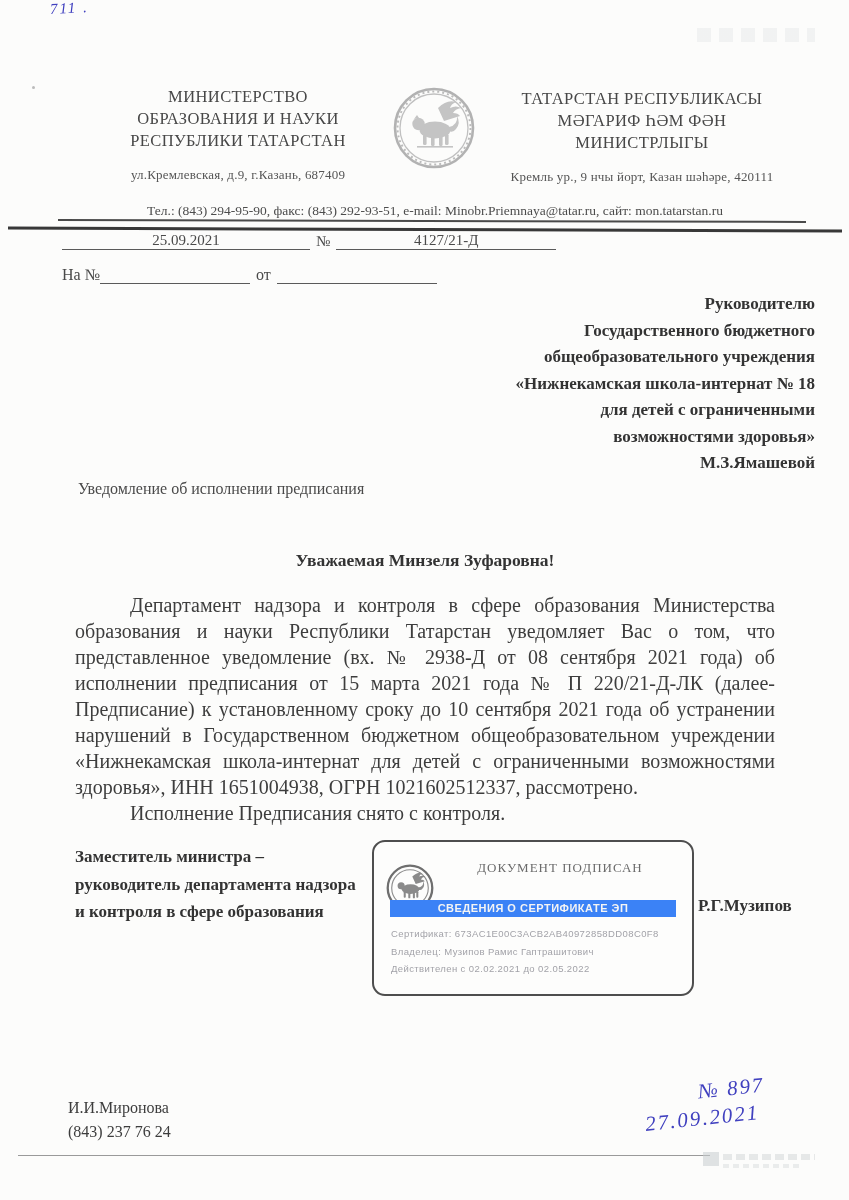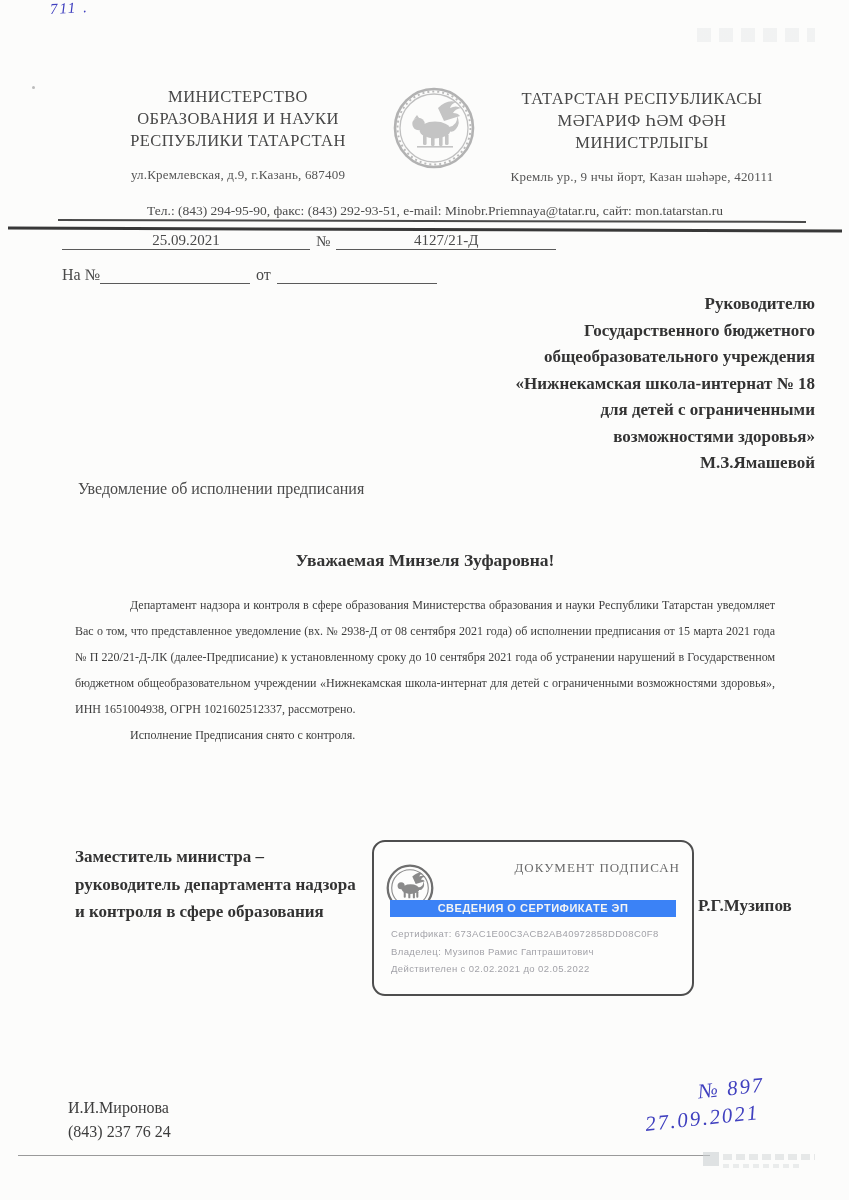--- a/index.html
+++ b/index.html
@@ -42,30 +42,30 @@
   .nolbl{display:inline-block;padding:0 6px;}
   .replyrow{left:62px;top:266px;font-size:16px;color:#4a4a4a;}
   .u-b1{width:150px;}
   .u-b2{width:160px;}
   
   .recipient{left:465px;top:291px;width:350px;font-weight:bold;font-size:17px;line-height:26.5px;color:#333;text-align:right;}
   
   .subject{left:78px;top:480px;font-size:16px;color:#4a4a4a;}
   .salut{left:75px;top:550px;width:700px;text-align:center;font-weight:bold;font-size:17.5px;color:#333;}
   
-  .bodytext{left:75px;top:592px;width:700px;font-size:12px;line-height:26px;text-align:justify;color:#3d3d3d;}
+  .bodytext{left:75px;top:592px;width:700px;font-size:20px;line-height:26px;text-align:justify;color:#3d3d3d;}
   .bodytext p{margin:0;text-indent:55px;}
   
   .sig-pos{left:75px;top:843px;width:330px;font-weight:bold;font-size:17px;line-height:27.5px;color:#333;}
   .sig-name{left:698px;top:896px;font-weight:bold;font-size:17px;color:#333;}
   
   .stamp{left:372px;top:840px;width:318px;height:152px;background:#fdfdfc;
     border:2px solid #4e4e4e;border-radius:13px;z-index:5;}
   .stamp-logo{position:absolute;left:12px;top:22px;}
-  .stamp-title{position:absolute;left:66px;top:17px;width:240px;text-align:right;
+  .stamp-title{position:absolute;left:66px;top:17px;width:240px;text-align:center;
     font-size:13px;line-height:18px;letter-spacing:1px;color:#6b6b6b;}
   .stamp-bar{position:absolute;left:16px;top:58px;width:286px;height:17px;background:#3b82f6;
     font-family:"Liberation Sans",sans-serif;font-weight:bold;font-size:11px;letter-spacing:.5px;
     color:#f4f4f4;text-align:center;line-height:17px;}
   .stamp-small{position:absolute;left:17px;font-family:"Liberation Sans",sans-serif;
     font-size:9.5px;color:#a2a2a8;letter-spacing:.4px;white-space:nowrap;}
   .ss1{top:86px;} .ss2{top:104px;} .ss3{top:121px;}
   
   .executor{left:68px;top:1096px;font-size:16px;line-height:24px;color:#3d3d3d;}
   

